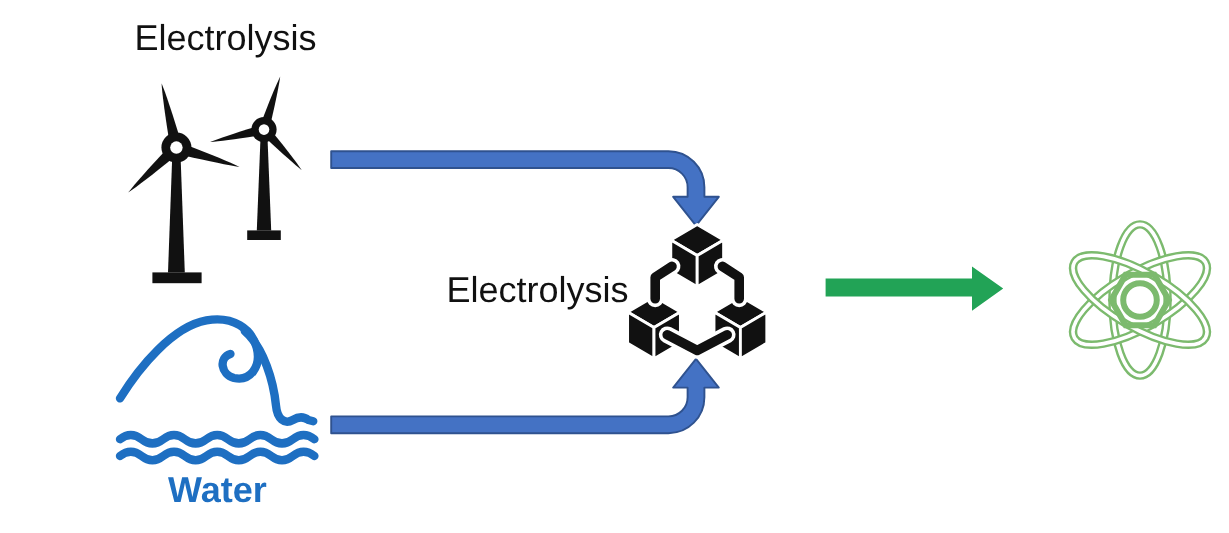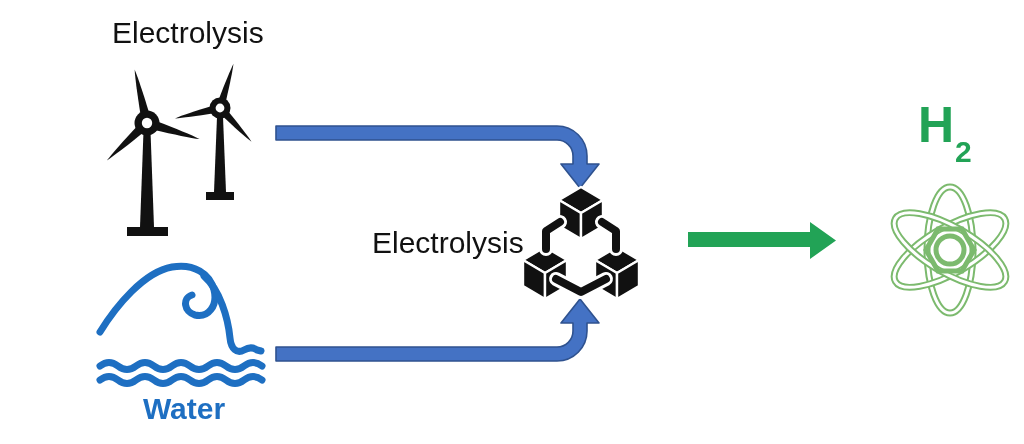--- a/index.html
+++ b/index.html
@@ -84,27 +84,26 @@
 
   <svg class="abs" style="left:96px;top:260px;" width="170" height="132" viewBox="0 0 170 132">
     <g fill="none" stroke="#1E6FC2" stroke-width="7" stroke-linecap="round">
       <path d="M4,72 C20,46 48,12 76,7 C98,3 114,14 118,30 C122,46 112,58 99,55 C88,52 86,38 96,35"></path>
       <path d="M108,16 C124,30 132,58 134,78 C135,89 141,94 148,90 C153,87 157,87 161,90 L165,91"></path>
       <path d="M4,106 q9,-7 18,0 q9,7 18,0 q9,-7 18,0 q9,7 18,0 q9,-7 18,0 q9,7 18,0 q9,-7 18,0 q9,7 18,0 q9,-7 18,0"></path>
       <path d="M4,120 q9,-7 18,0 q9,7 18,0 q9,-7 18,0 q9,7 18,0 q9,-7 18,0 q9,7 18,0 q9,-7 18,0 q9,7 18,0 q9,-7 18,0"></path>
     </g>
   </svg>
 
-  <div class="abs label label-blue" style="left:128px;top:392px;width:112px;text-align:center;">Water</div>
+  <div class="abs label label-blue" style="left:140px;top:392px;width:112px;text-align:left;">Water</div>
 
   <svg class="abs" style="left:685px;top:218px;" width="155" height="46" viewBox="0 0 155 46">
     <polygon points="3,14 125,14 125,4 151,22.5 125,41 125,29 3,29" fill="#22A356"></polygon>
   </svg>
 
-  <div class="abs label label-h2" style="left:918px;top:100px;"><span>H</span><sub>2</sub></div>
 
   <svg class="abs" style="left:880px;top:178px;" width="140" height="144" viewBox="0 0 140 144">
     <g fill="none">
       <ellipse cx="70" cy="72" rx="23" ry="63" stroke="#7CBA6E" stroke-width="7"></ellipse>
       <ellipse cx="70" cy="72" rx="23" ry="63" stroke="#fff" stroke-width="3"></ellipse>
       <ellipse cx="70" cy="72" rx="23" ry="63" transform="rotate(60 70 72)" stroke="#7CBA6E" stroke-width="7"></ellipse>
       <ellipse cx="70" cy="72" rx="23" ry="63" transform="rotate(60 70 72)" stroke="#fff" stroke-width="3"></ellipse>
       <ellipse cx="70" cy="72" rx="23" ry="63" transform="rotate(-60 70 72)" stroke="#7CBA6E" stroke-width="7"></ellipse>
       <ellipse cx="70" cy="72" rx="23" ry="63" transform="rotate(-60 70 72)" stroke="#fff" stroke-width="3"></ellipse>
       <polygon points="94,72 82,93 58,93 46,72 58,51 82,51" stroke="#7CBA6E" stroke-width="5"></polygon>

